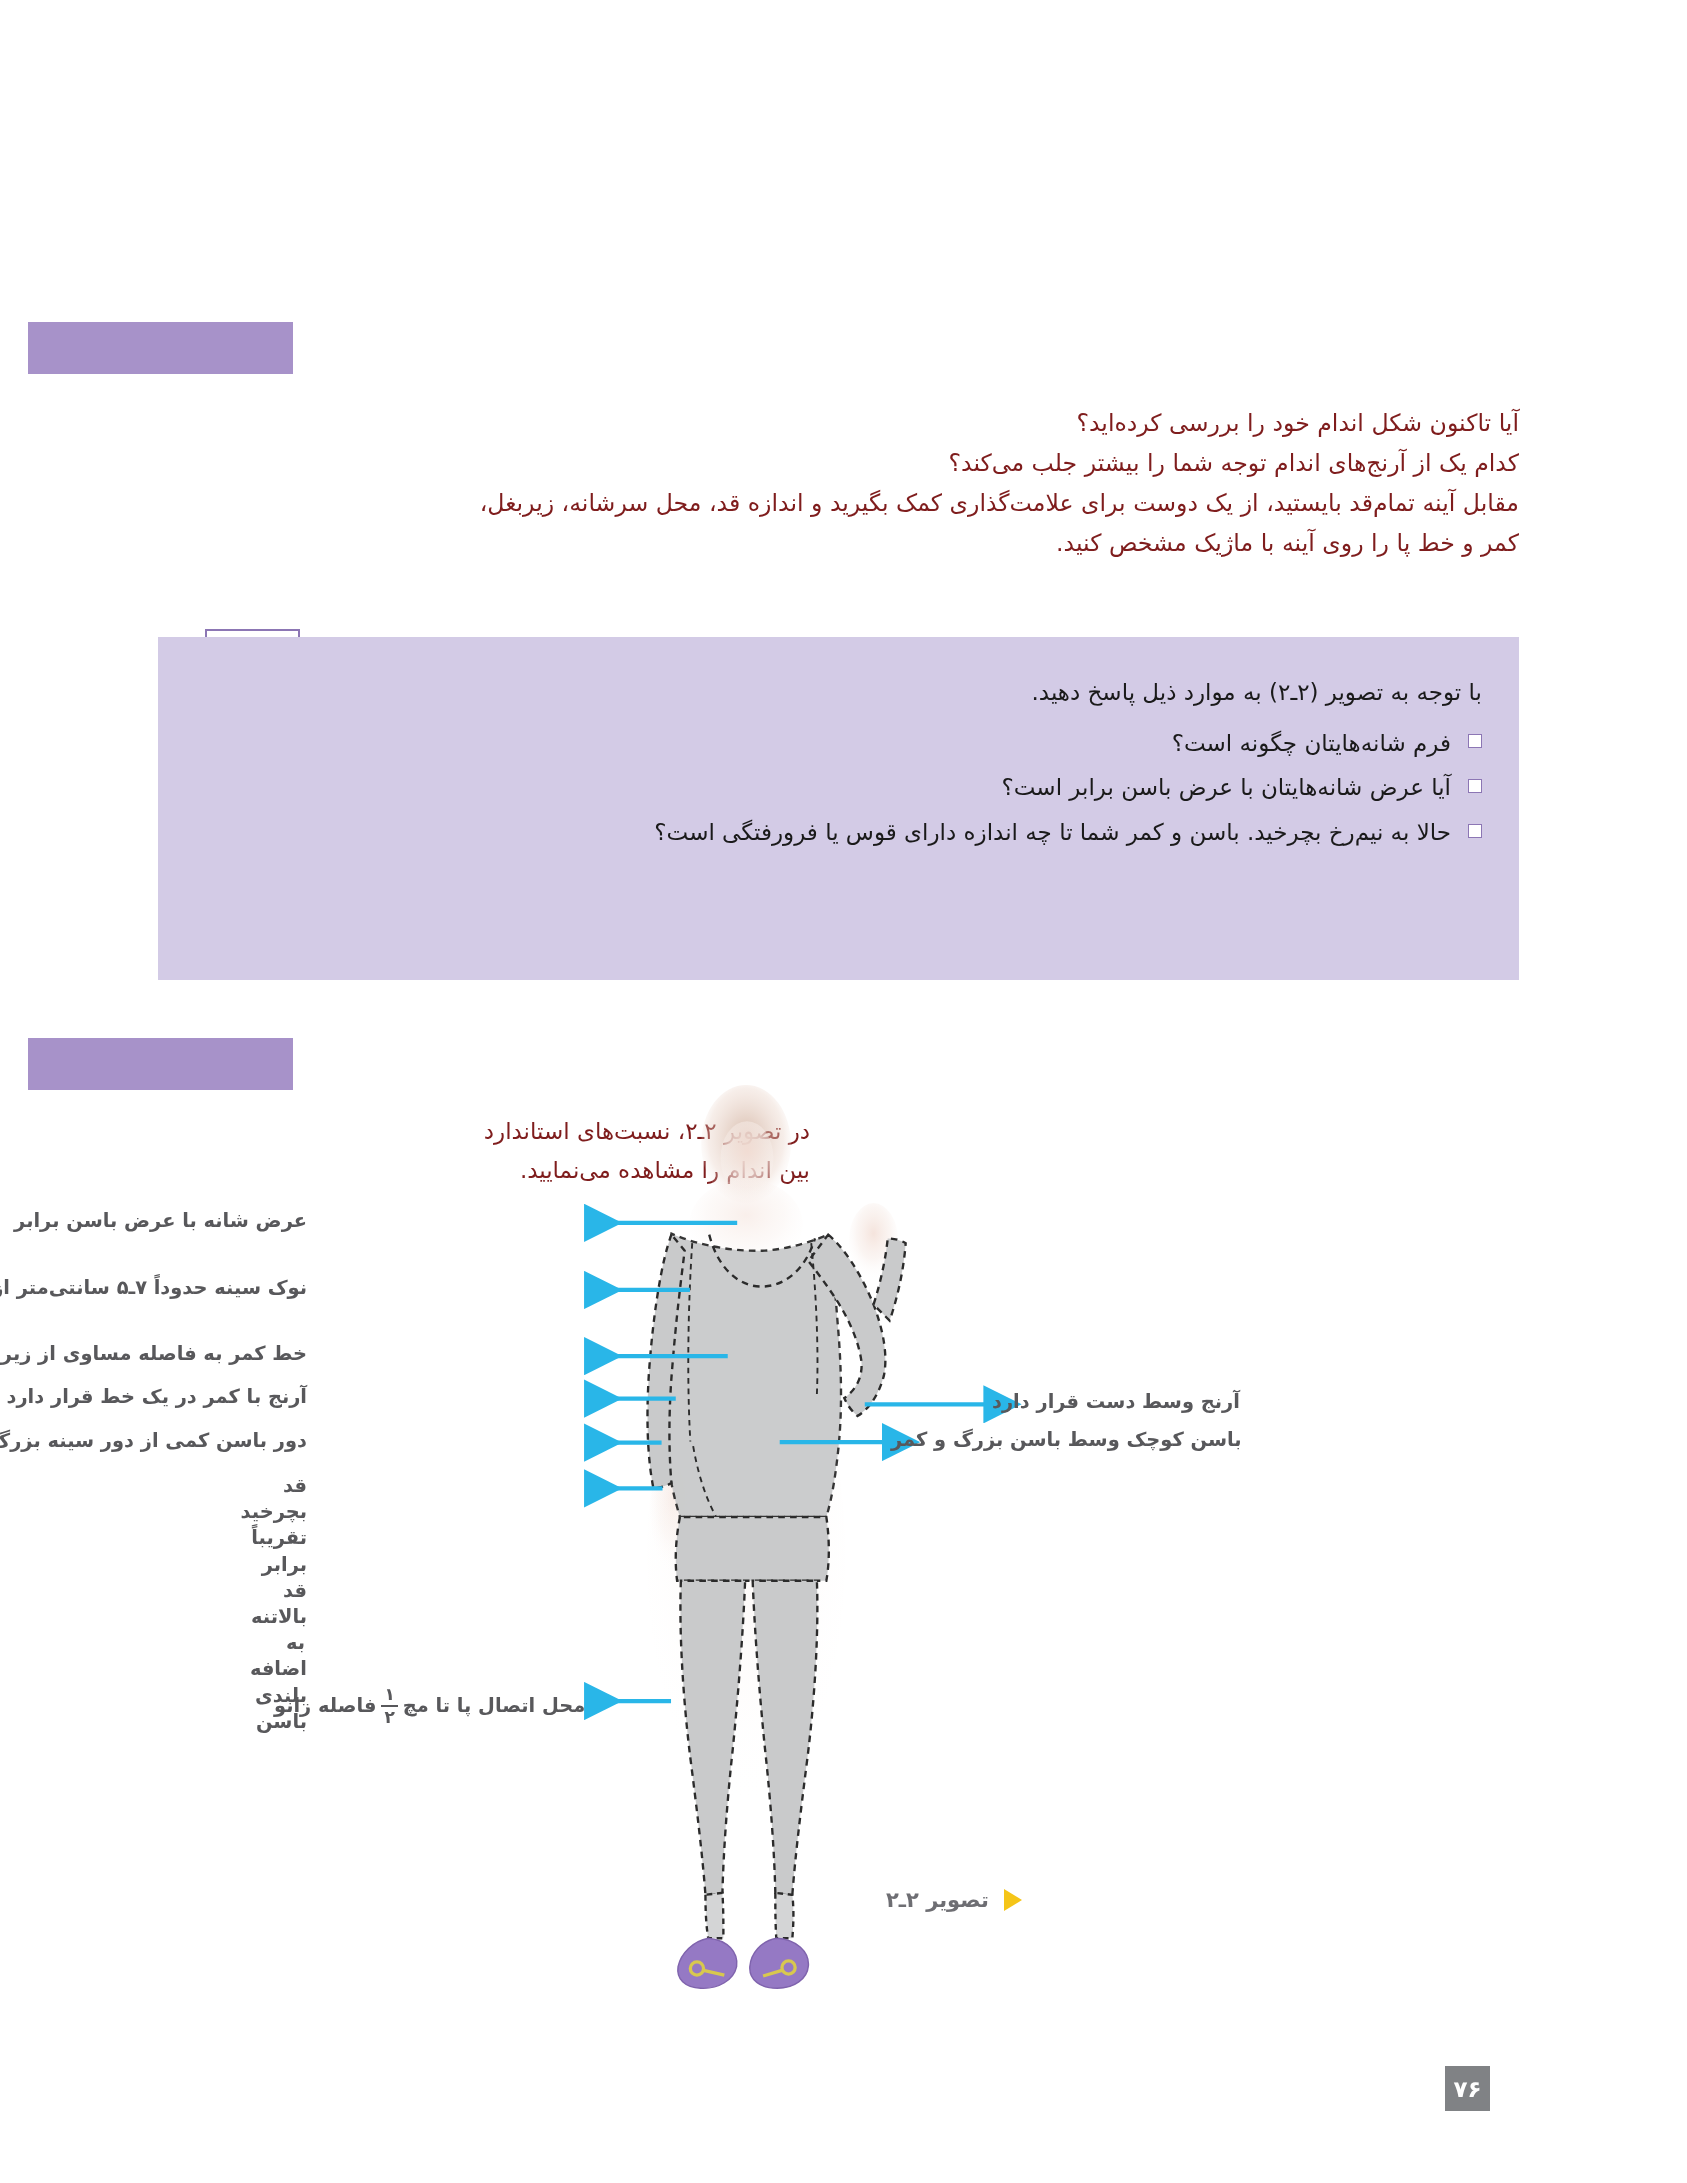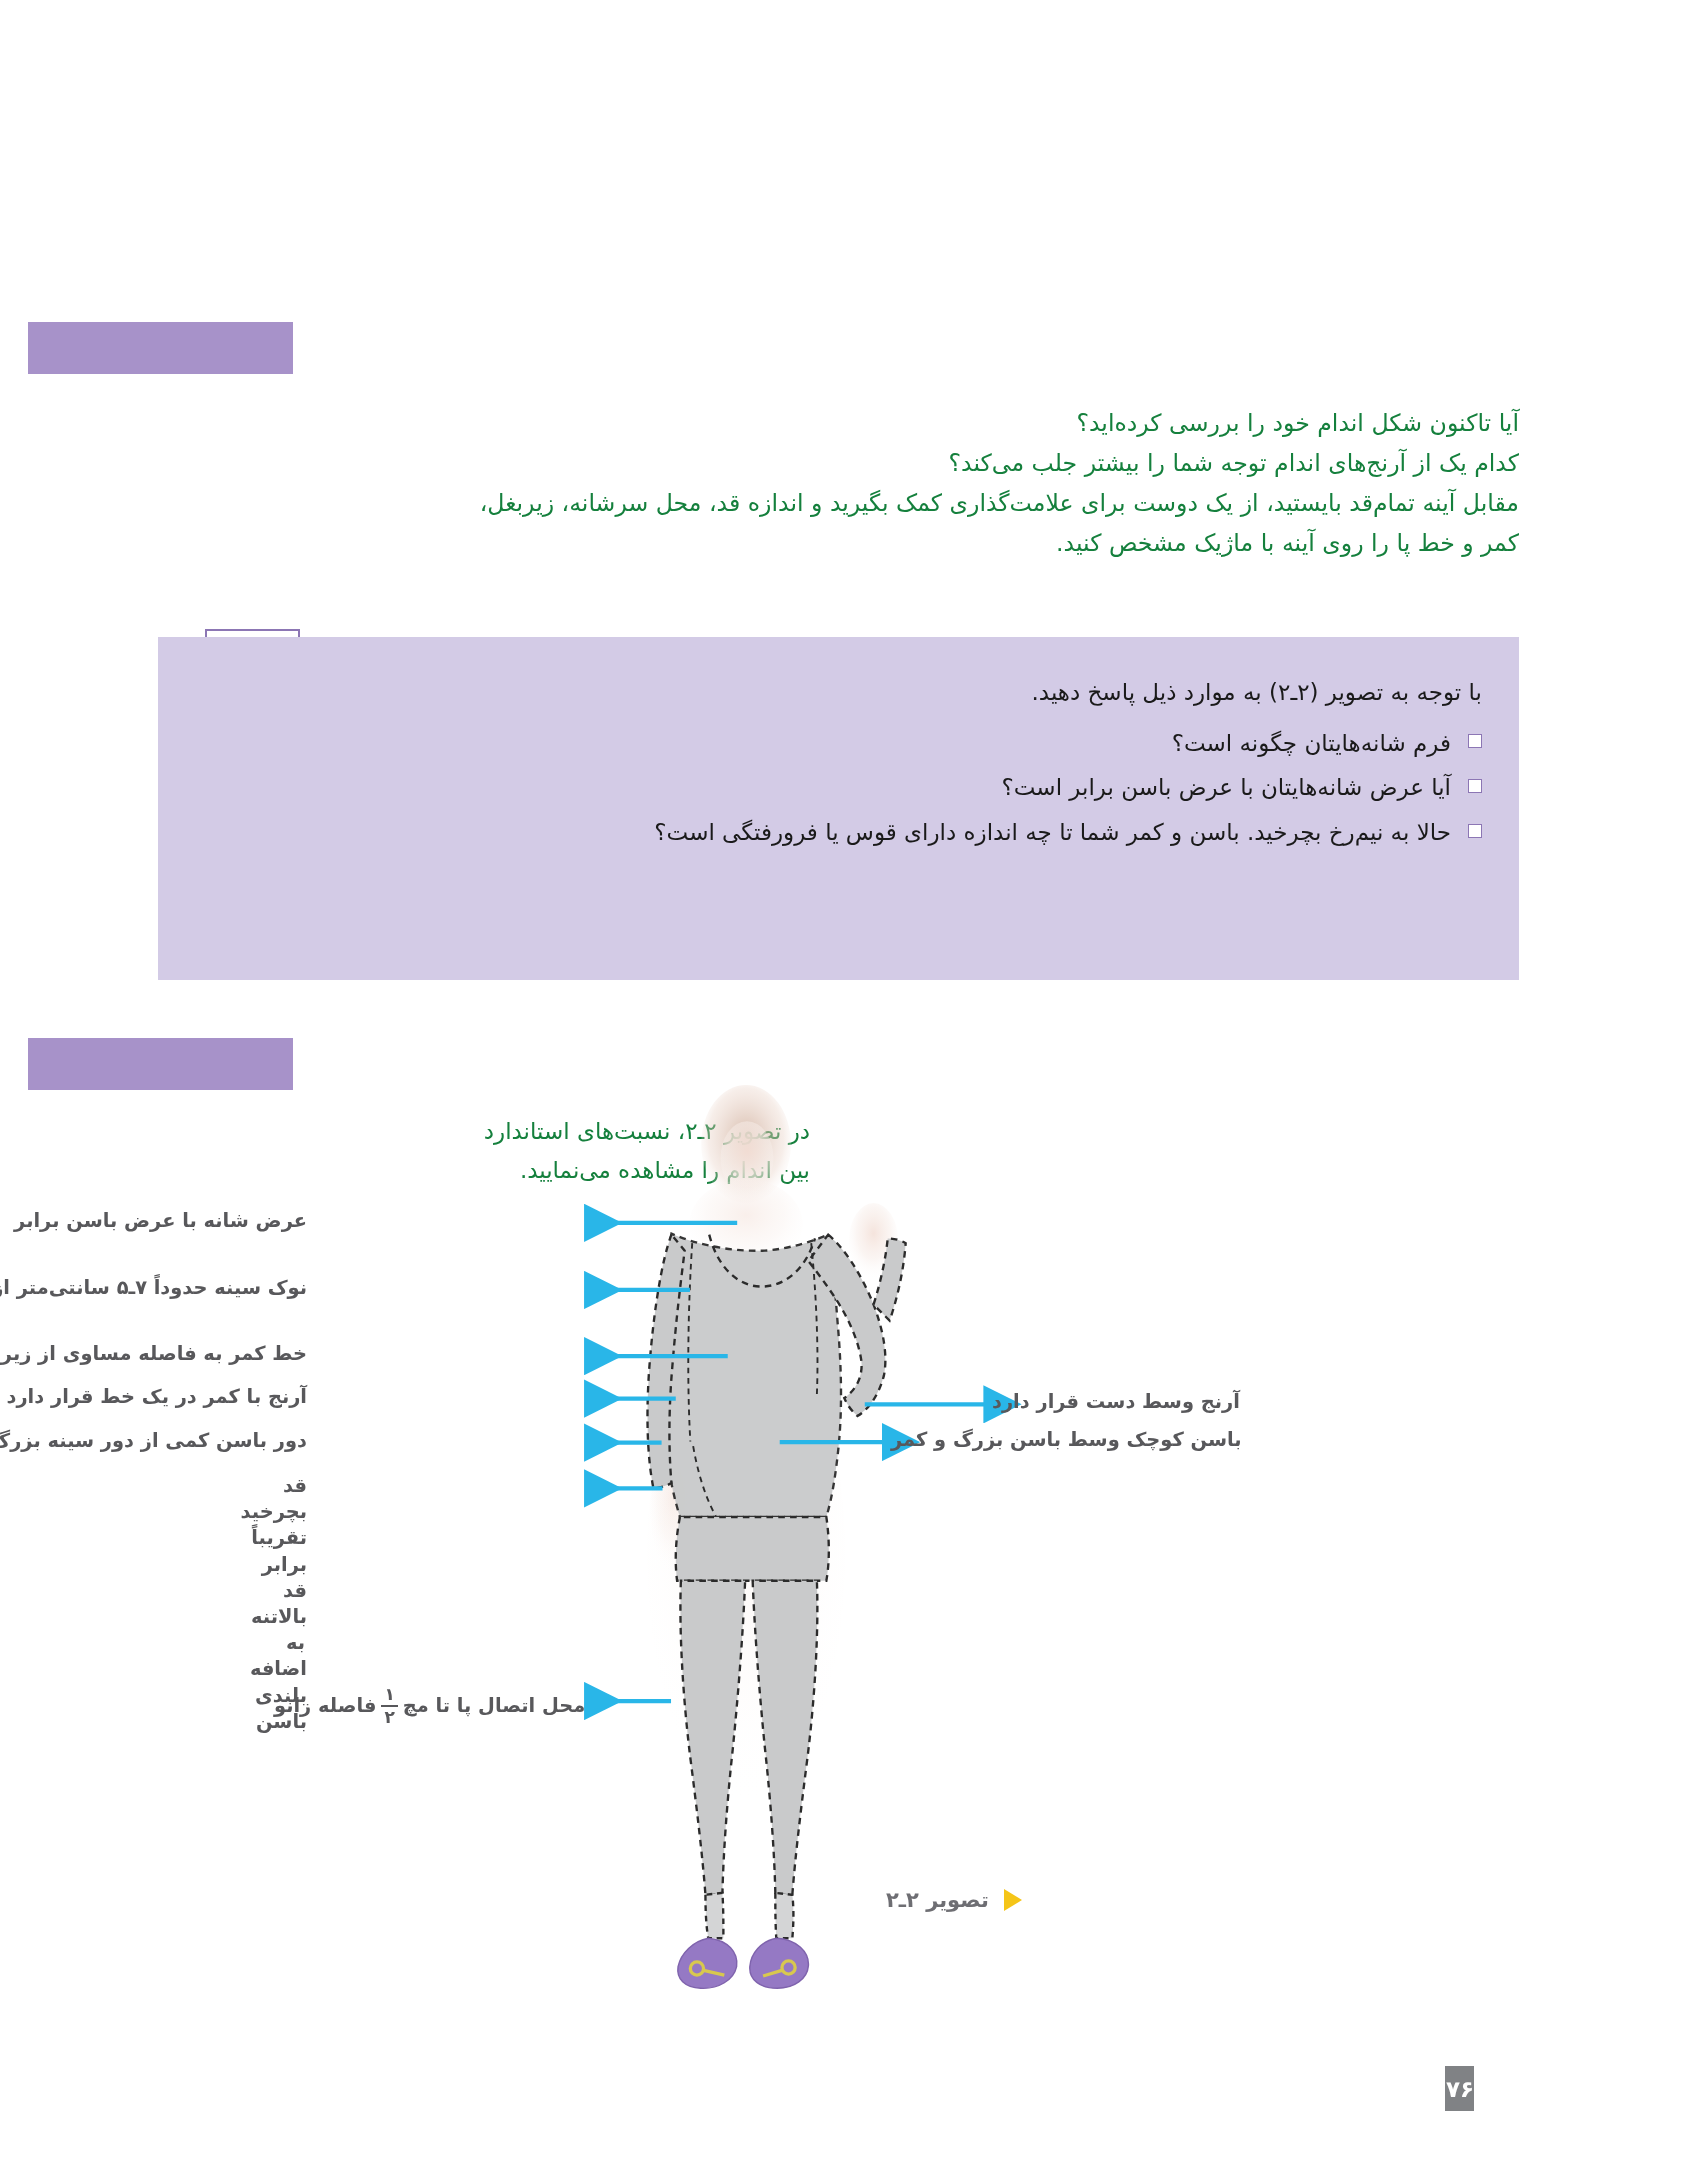--- a/index.html
+++ b/index.html
@@ -19,21 +19,21 @@
     margin-left:0;
   }
   .sec-rule::after{
     content:"";position:absolute;left:0;top:-8px;
     width:5.2px;height:21px;background:#a792c9;
   }
 
   
   .para{
     position:absolute;direction:rtl;text-align:right;
-    font-size:23.6px;line-height:1.62;color:#15803d;
+    font-size:23.6px;line-height:1.62;color:#7f1d1d;
   }
   .para p{margin:0 0 1.9px 0;}
 
   
   .disc-box{
     position:absolute;background:#d3cbe6;direction:rtl;
     box-sizing:border-box;padding:38px 37px 19px 33px;
   }
   .disc-intro{font-size:23px;line-height:1.5;margin:0 0 16px 0;text-align:right;}
   .disc-list{list-style:none;margin:0;padding:0;}
@@ -87,23 +87,23 @@
   }
   .frac .num{font-size:17px;}
   .frac .bar{width:17px;height:1.9px;background:#58585b;margin:1.9px 0;}
   .frac .den{font-size:17px;}
 
   
   .arrows{position:absolute;left:0;top:0;pointer-events:none;}
 
   
   .page-num{
-    position:absolute;width:29px;height:45px;background:#808285;
+    position:absolute;width:45px;height:45px;background:#808285;
     color:#fff;font-size:23px;font-weight:bold;
-    display:flex;align-items:center;
+    display:flex;align-items:center;justify-content:center;
   }
 </style>
 </head>
 <body>
 
 <div class="page">
 
   <div class="sec-head" style="right:1394px;left:168px;top:319px;height:57px;">
     <div class="sec-swatch"></div>
 

